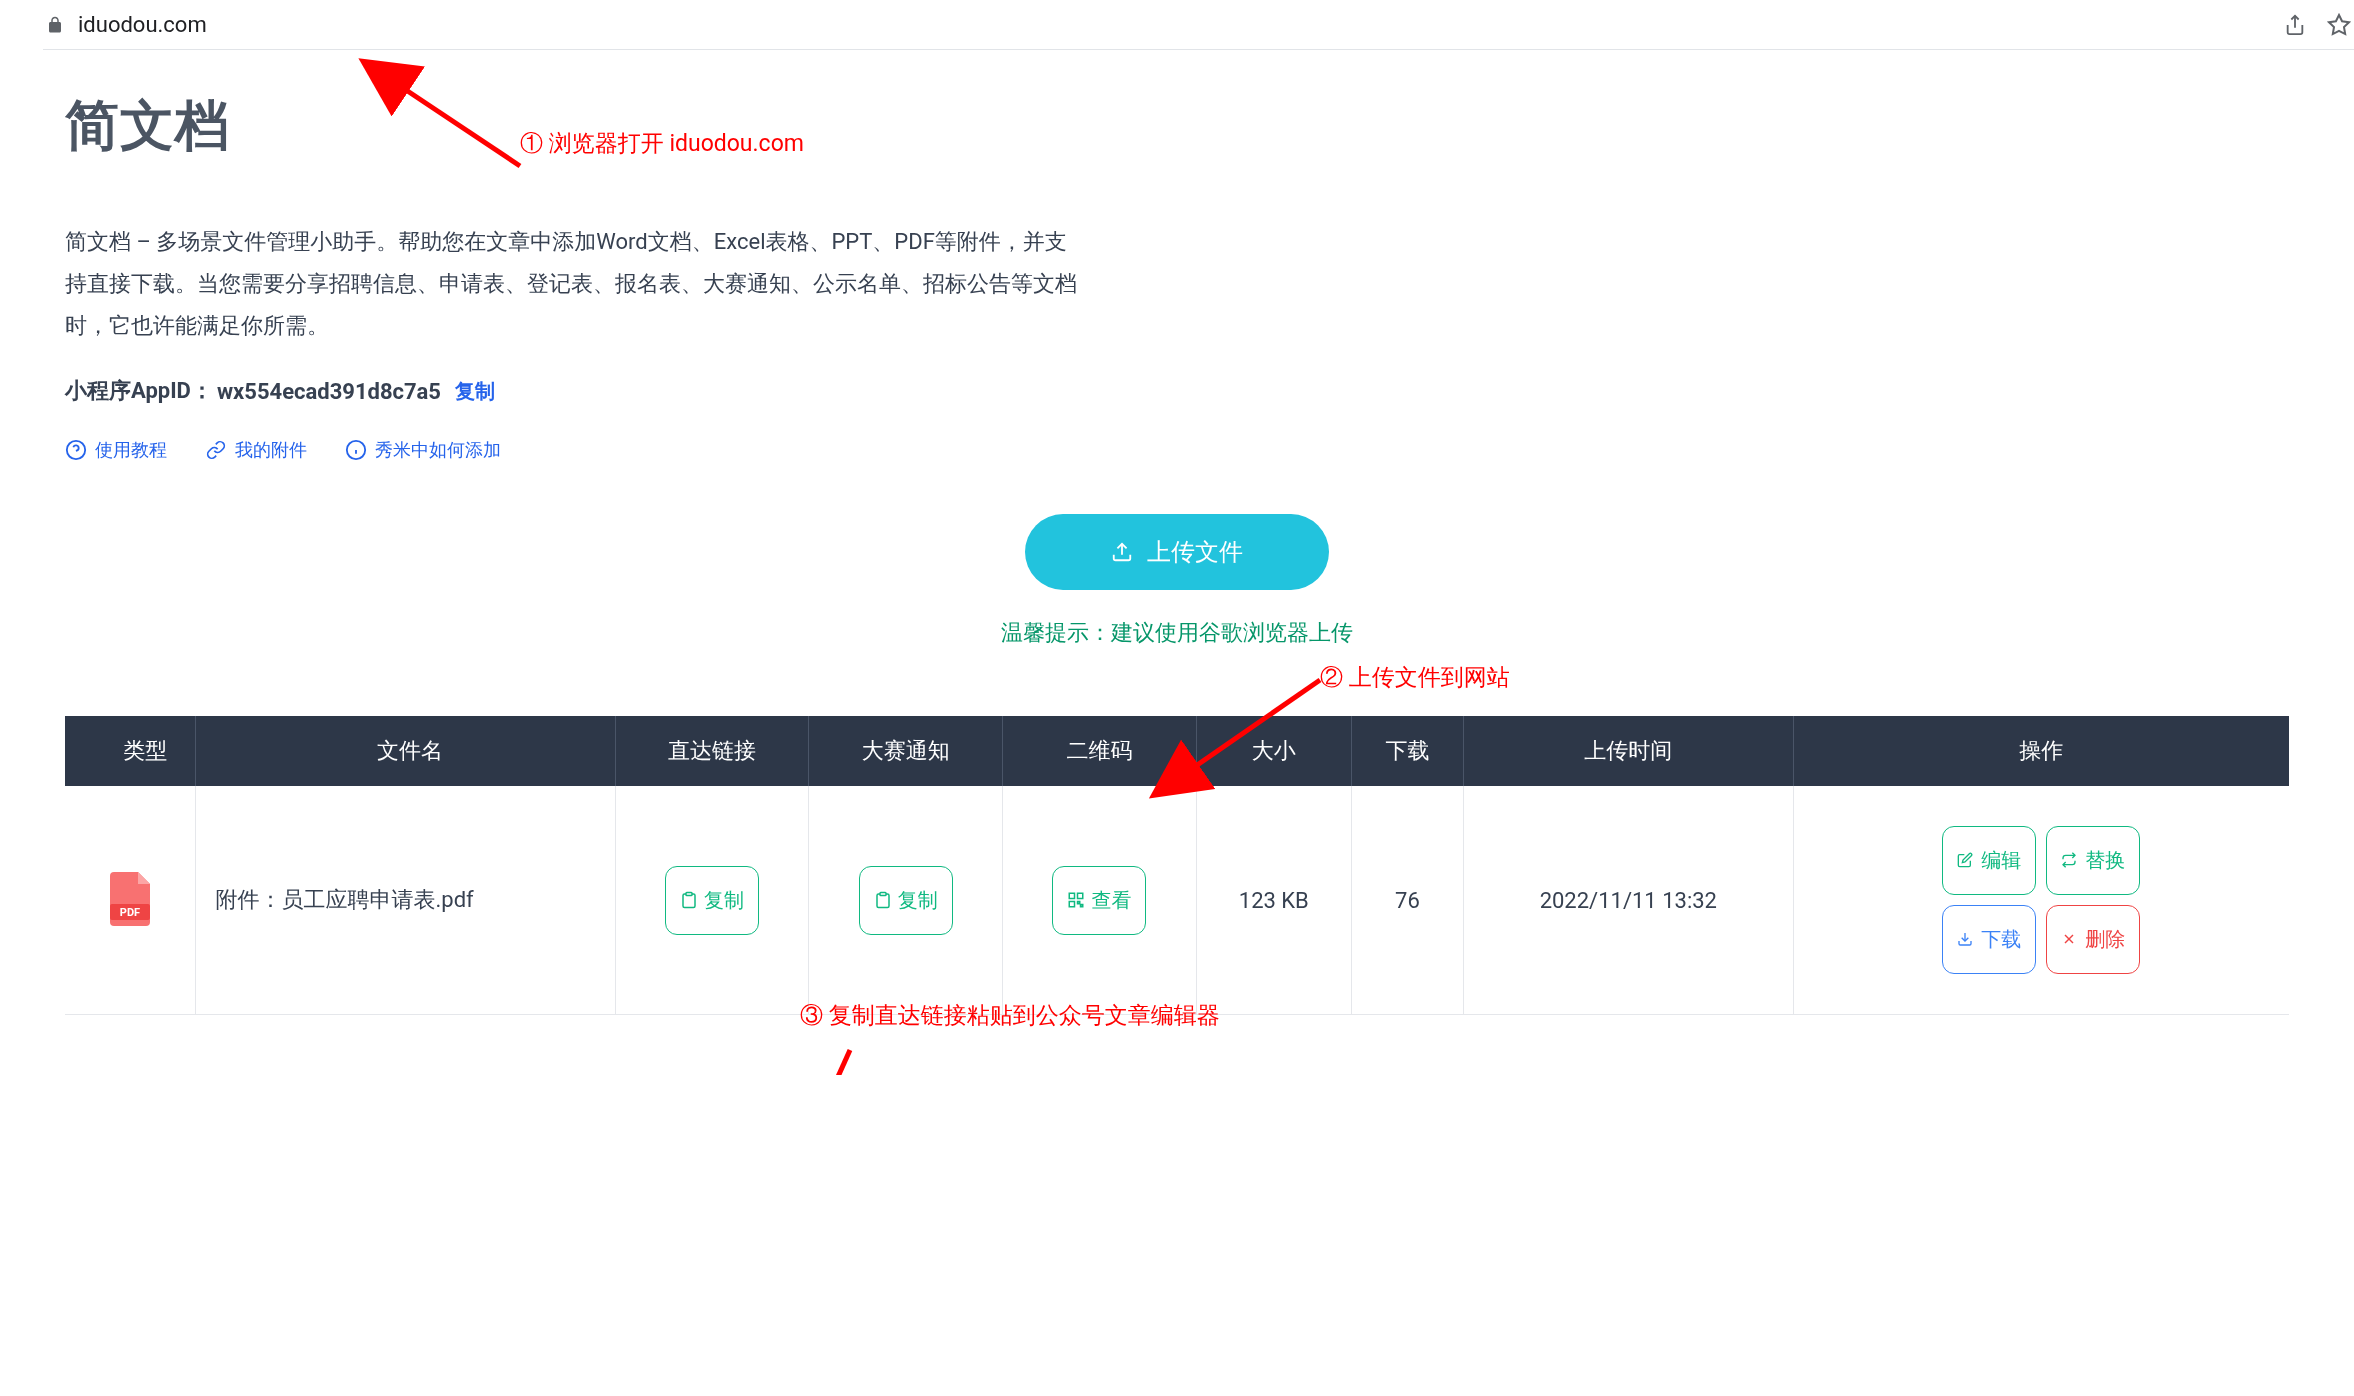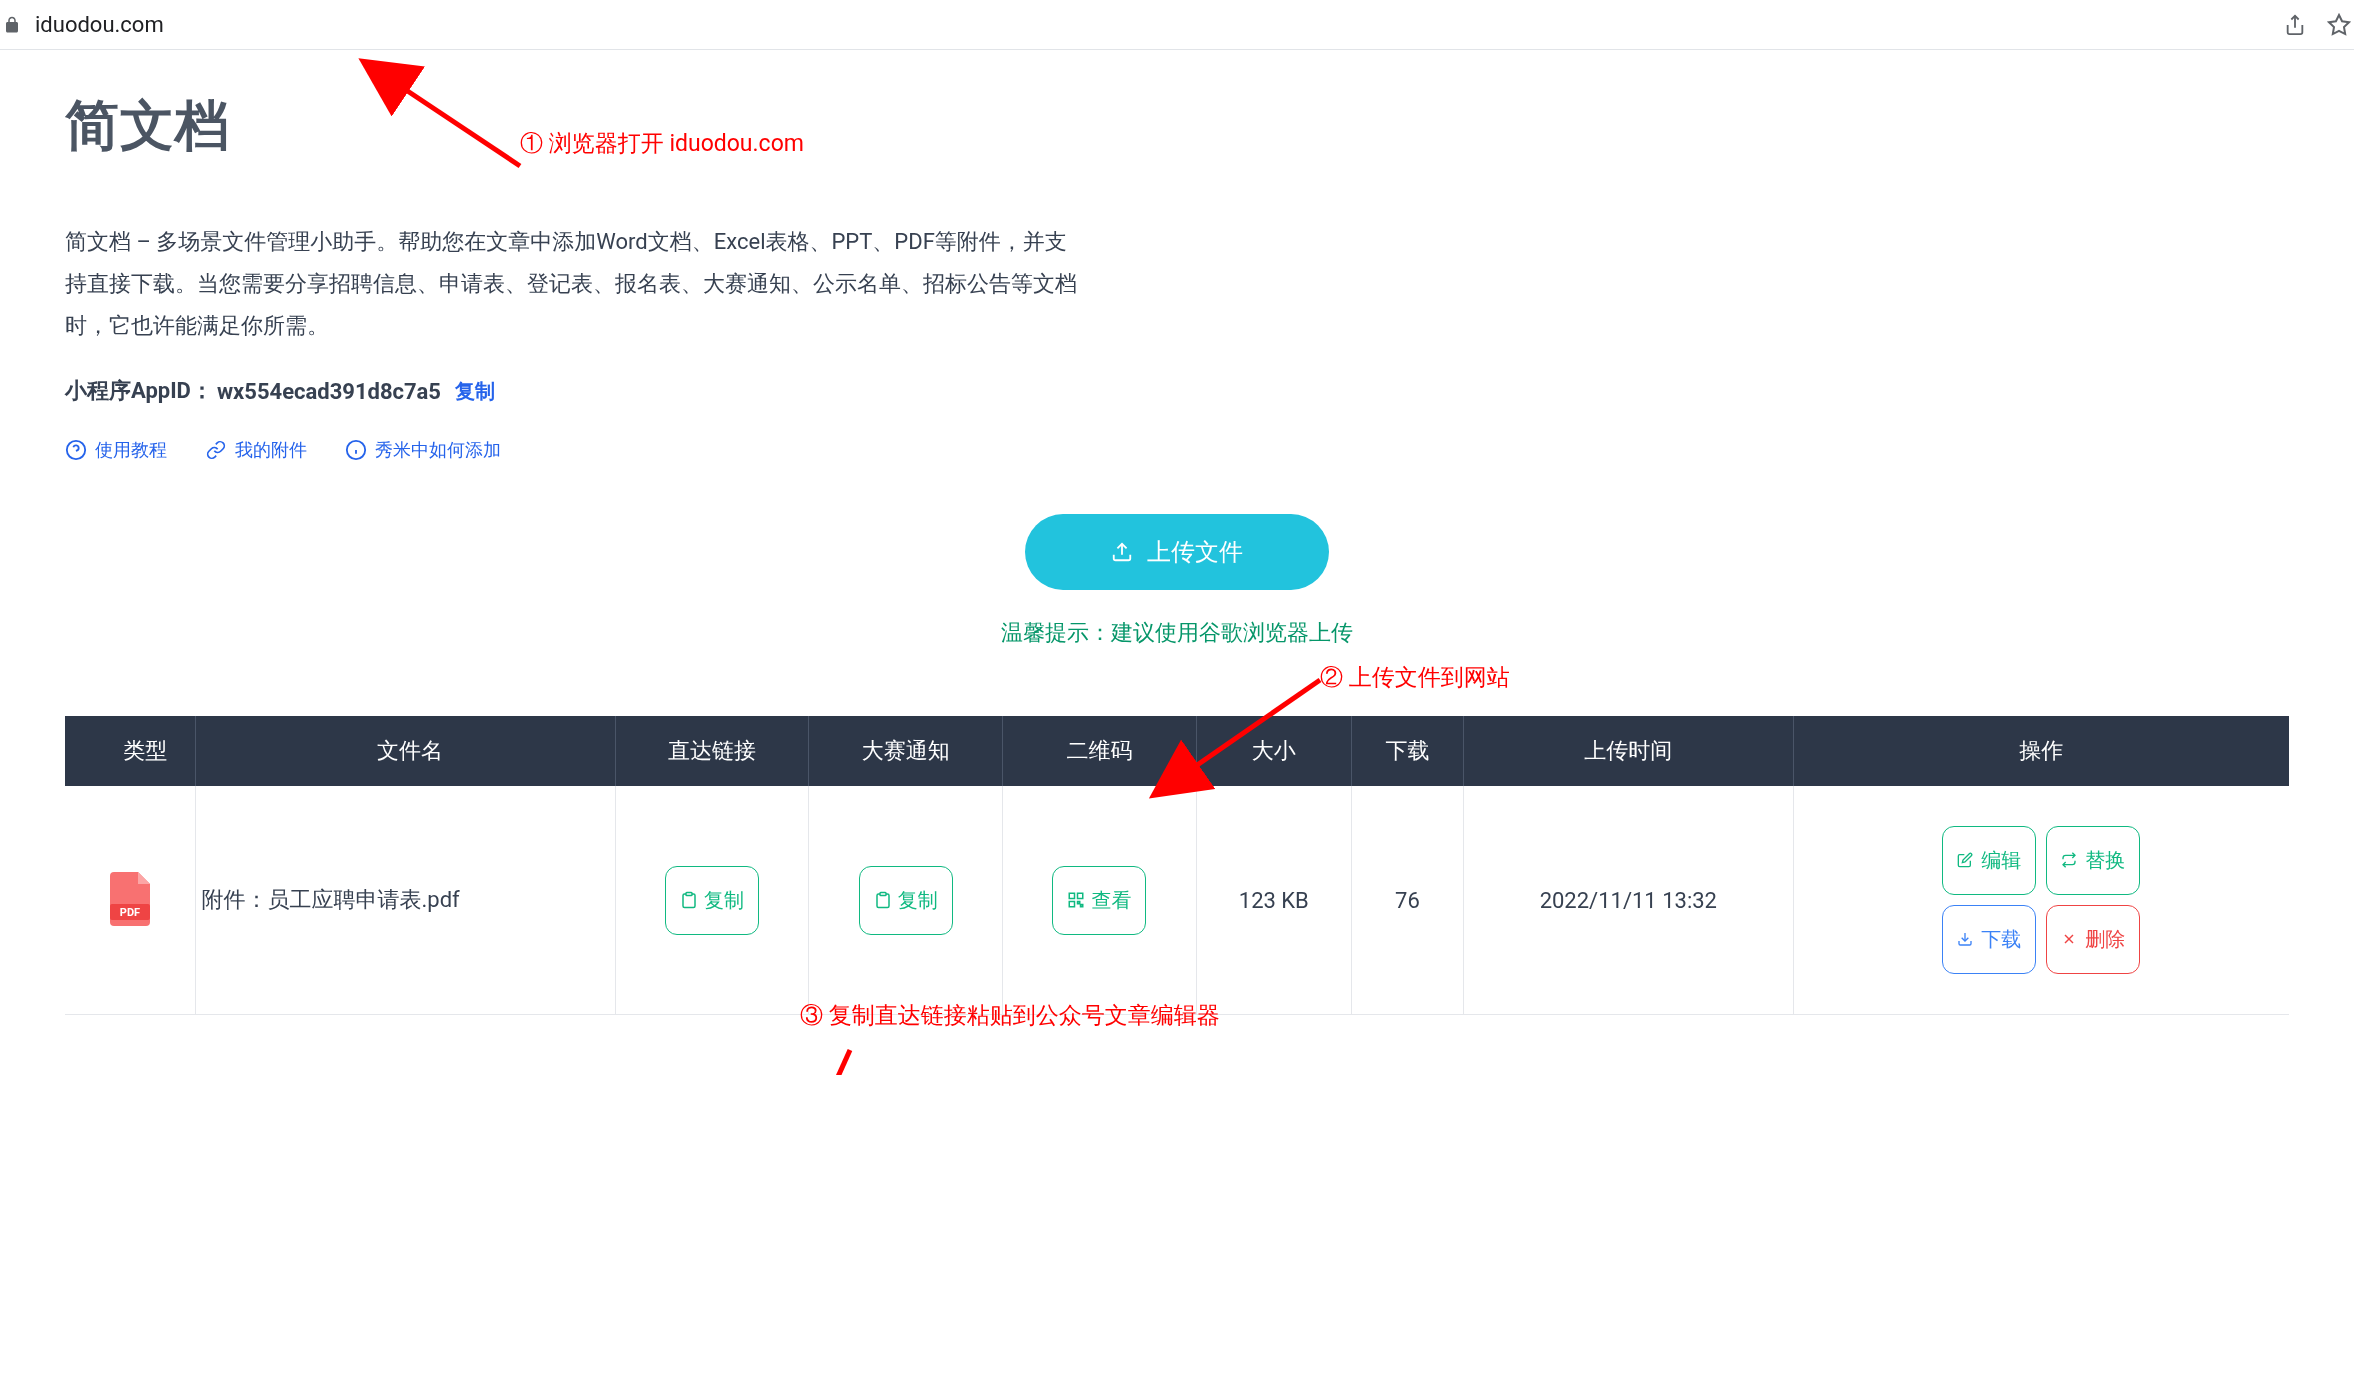--- a/index.html
+++ b/index.html
@@ -1,19 +1,19 @@
 <!DOCTYPE html>
 <html><head>
   <meta charset="utf-8">
   <style>
     * { margin: 0; padding: 0; box-sizing: border-box; }
     body { font-family: -apple-system, BlinkMacSystemFont, "Segoe UI", Roboto, "Helvetica Neue", Arial, sans-serif; background: #fff; color: #24292e; }
     
     
-    .browser-bar { height: 50px; background: #fff; border-bottom: 1px solid #e1e4e8; display: flex; align-items: center; padding: 0 3px; gap: 14px; }
+    .browser-bar { height: 50px; background: #fff; border-bottom: 1px solid #e1e4e8; display: flex; align-items: center; padding: 0 3px; gap: 14px; margin-left: 43px; }
     .lock-icon { width: 18px; height: 18px; display: flex; align-items: center; justify-content: center; color: #5f6368; }
     .url-text { font-size: 22px; color: #202124; flex: 1; }
     .browser-actions { display: flex; gap: 20px; align-items: center; }
     .browser-action-icon { width: 24px; height: 24px; display: flex; align-items: center; justify-content: center; color: #5f6368; cursor: pointer; }
 
     
     .page { padding: 40px 65px 60px; position: relative; }
     .page-title { font-size: 54px; font-weight: 600; color: #4b5563; margin-bottom: 58px; letter-spacing: 1px; }
     .description { font-size: 22px; line-height: 1.9; color: #374151; max-width: 1020px; margin-bottom: 30px; }
     .appid-row { font-size: 22px; color: #374151; margin-bottom: 32px; display: flex; align-items: center; gap: 4px; font-weight: bold; }
@@ -37,21 +37,21 @@
     .arrow svg { overflow: visible; }
 
     
     .file-table { width: 100%; border-collapse: collapse; margin-top: 0; }
     .file-table thead th { background: #2d3748; color: #fff; font-size: 22px; font-weight: 500; padding: 20px 12px; text-align: center; border-right: 1px solid #4a5568; }
     .file-table thead th:last-child { border-right: none; }
     .file-table thead th:first-child { text-align: center; width: 130px; padding-left: 43px; }
     .file-table thead th:nth-child(2) { text-align: center; padding-left: 22px; width: 420px; }
     .file-table tbody td { padding: 40px 12px; text-align: center; font-size: 22px; color: #374151; border-bottom: 1px solid #e5e7eb; border-right: 1px solid #e5e7eb; vertical-align: middle; }
     .file-table tbody td:last-child { border-right: none; }
-    .file-table tbody tr td:nth-child(2) { text-align: left; padding-left: 6px; }
+    .file-table tbody tr td:nth-child(2) { text-align: left; padding-left: 20px; }
     .file-icon-cell { display: flex; justify-content: center; align-items: center; }
     .pdf-icon { width: 52px; height: 56px; }
     .small-btn { display: inline-flex; align-items: center; gap: 6px; border: 1.5px solid; background: #fff; border-radius: 12px; padding: 20px 14px; font-size: 20px; cursor: pointer; }
     .btn-green { border-color: #10b981; color: #10b981; }
     .btn-blue { border-color: #3b82f6; color: #3b82f6; }
     .btn-red { border-color: #ef4444; color: #ef4444; }
     .action-cell { display: flex; flex-wrap: wrap; gap: 10px; justify-content: center; max-width: 280px; margin: 0 auto; }
     .small-icon { width: 18px; height: 18px; display: inline-flex; }
   </style>
 </head>

